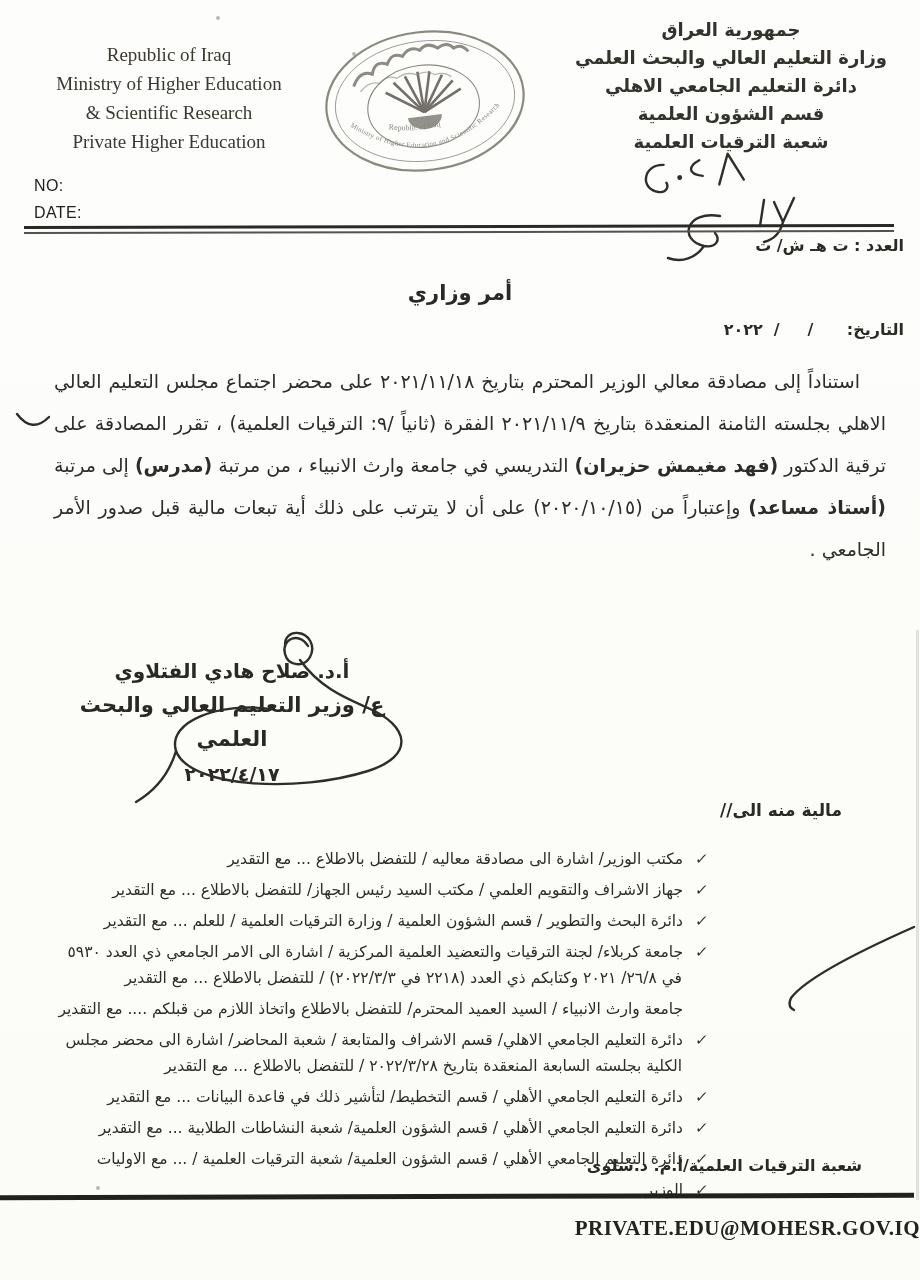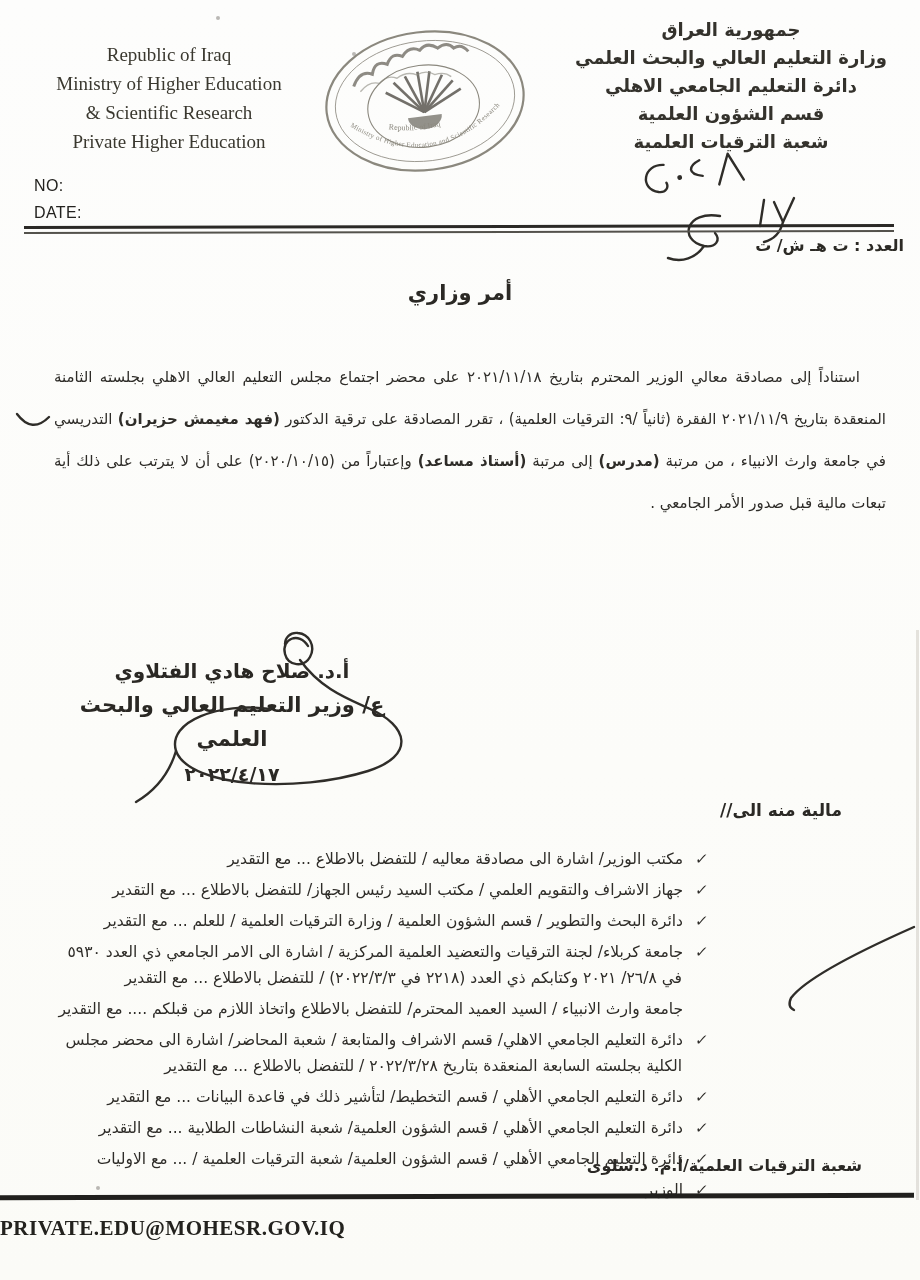--- a/index.html
+++ b/index.html
@@ -19,21 +19,21 @@
   .refs-left{position:absolute;left:34px;top:172px;font-family:"Liberation Sans",sans-serif;
     font-weight:400;font-size:16px;line-height:27px;letter-spacing:.4px;color:#23221f;}
   .refs-right{position:absolute;right:16px;top:176px;direction:rtl;text-align:right;
     font-weight:700;font-size:16px;line-height:28px;color:#2c2a25;white-space:pre;}
   .rule-top{position:absolute;left:24px;top:225px;width:870px;height:3px;
     border-top:3px solid #2b2926;border-bottom:2px solid #54524c;transform:rotate(-0.12deg);}
   
   .title{position:absolute;left:0;top:281px;width:920px;text-align:center;direction:rtl;
     font-weight:700;font-size:21px;color:#2b2925;}
   .body-par{position:absolute;left:54px;right:34px;top:341px;direction:rtl;
-    text-align:justify;font-size:15px;line-height:42px;color:#2e2c28;text-indent:26px;}
+    text-align:justify;font-size:19px;line-height:42px;color:#2e2c28;text-indent:26px;}
   .body-par .b{font-weight:700;}
   
   .sig{position:absolute;left:60px;top:654px;width:344px;text-align:center;direction:rtl;
     font-weight:700;color:#2a2824;}
   .sig .sig-name{font-size:20px;line-height:34px;}
   .sig .sig-role{font-size:21px;line-height:34px;}
   .sig .sig-date{font-size:19px;line-height:36px;letter-spacing:2px;}
   
   .copies-h{position:absolute;right:78px;top:800px;direction:rtl;font-weight:700;
     font-size:17px;color:#2b2925;}
@@ -41,21 +41,21 @@
     list-style:none;margin:0;padding:0;font-size:15.5px;line-height:26px;color:#2e2c28;}
   .copies li{margin:0 0 5px 0;padding-right:26px;text-indent:-26px;}
   .copies .check{display:inline-block;width:16px;margin-left:9px;text-indent:0;
     font-size:15px;color:#2e2c29;transform:skewX(-10deg);}
   .copies .check.no-mark{visibility:hidden;}
   
   .division{position:absolute;right:58px;top:1156px;direction:rtl;font-weight:700;
     font-size:16px;color:#2b2925;}
   .rule-bottom{position:absolute;left:0;top:1194px;width:914px;height:4.5px;
     background:#21201d;transform:rotate(-0.15deg);}
-  .email{position:absolute;left:0;top:1216px;width:920px;text-align:left;
+  .email{position:absolute;left:0;top:1216px;width:920px;text-align:right;
     font-family:"Liberation Serif",serif;font-weight:700;font-size:21px;
     letter-spacing:.5px;color:#23221e;}
   
   .hw{position:absolute;pointer-events:none;}
   .hw path,.hw line{stroke:#2f2d29;stroke-width:2.4;fill:none;
     stroke-linecap:round;stroke-linejoin:round;}
   .scan-strip{position:absolute;right:1px;top:630px;width:3px;height:570px;
     background:#dddbd5;opacity:.8;}
   .speck{position:absolute;width:4px;height:4px;border-radius:50%;background:#8d8b85;opacity:.6;}
 </style>
@@ -115,20 +115,21 @@
       <div>قسم الشؤون العلمية</div>
       <div>شعبة الترقيات العلمية</div>
     </div>
 
   <div class="refs-left">
     <div>NO:</div>
     <div>DATE:</div>
   </div>
   <div class="refs-right">
     <div>العدد : ت هـ ش/ ت</div>
+    <div>التاريخ:      /     /  ٢٠٢٢</div>
   </div>
 
   <svg class="hw" style="left:630px;top:148px" width="132" height="62" viewBox="0 0 132 62">
     <g transform="rotate(-9 66 30)">
       <path d="M36,12 C16,8 8,32 27,38 C34,40 38,35 36,30"></path>
       <circle cx="50" cy="27" r="2.4" fill="#2f2d29" stroke="none"></circle>
       <path d="M72,13 C60,17 58,25 73,29"></path>
       <path d="M88,40 L101,11 L113,39"></path>
     </g>
   </svg>

